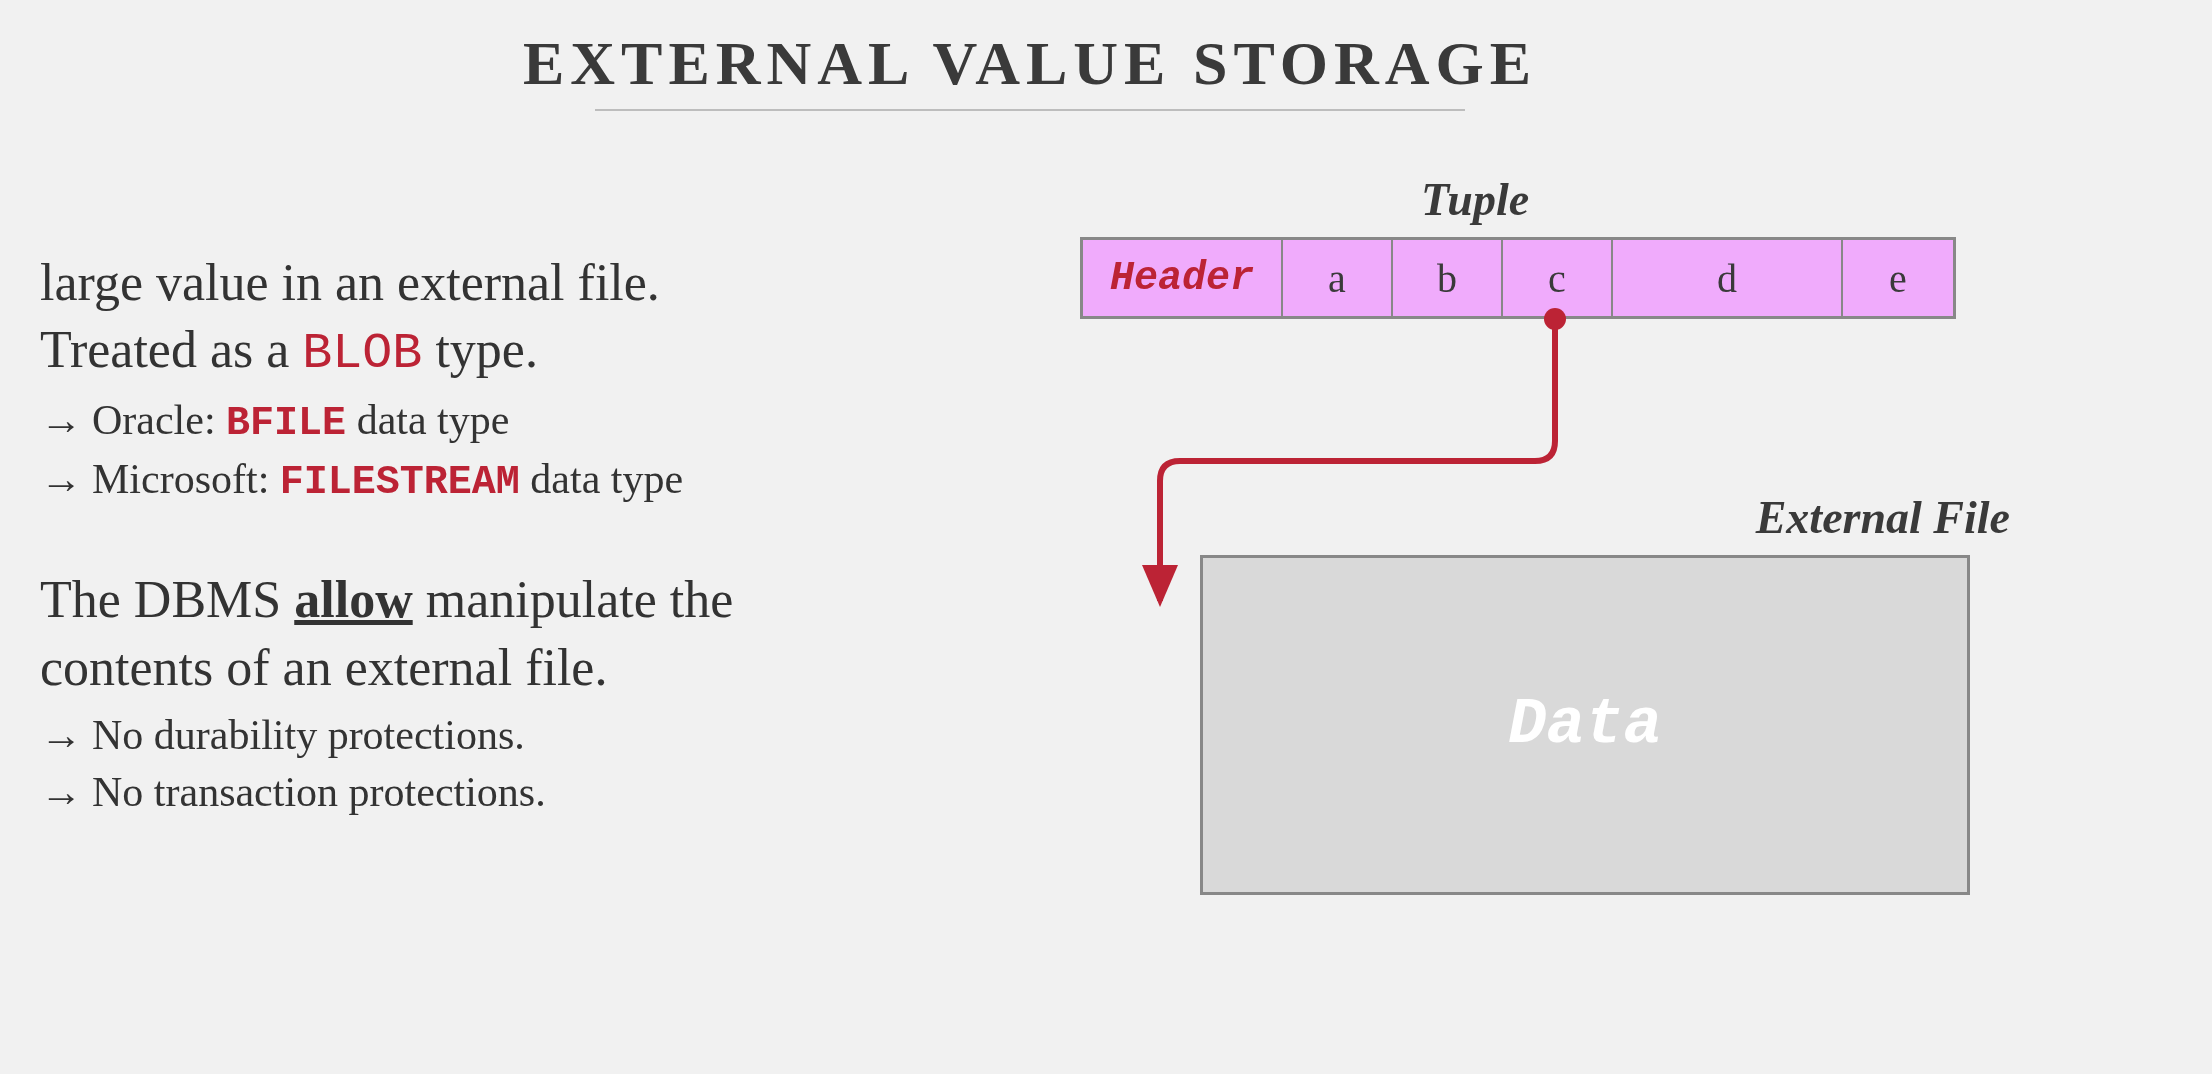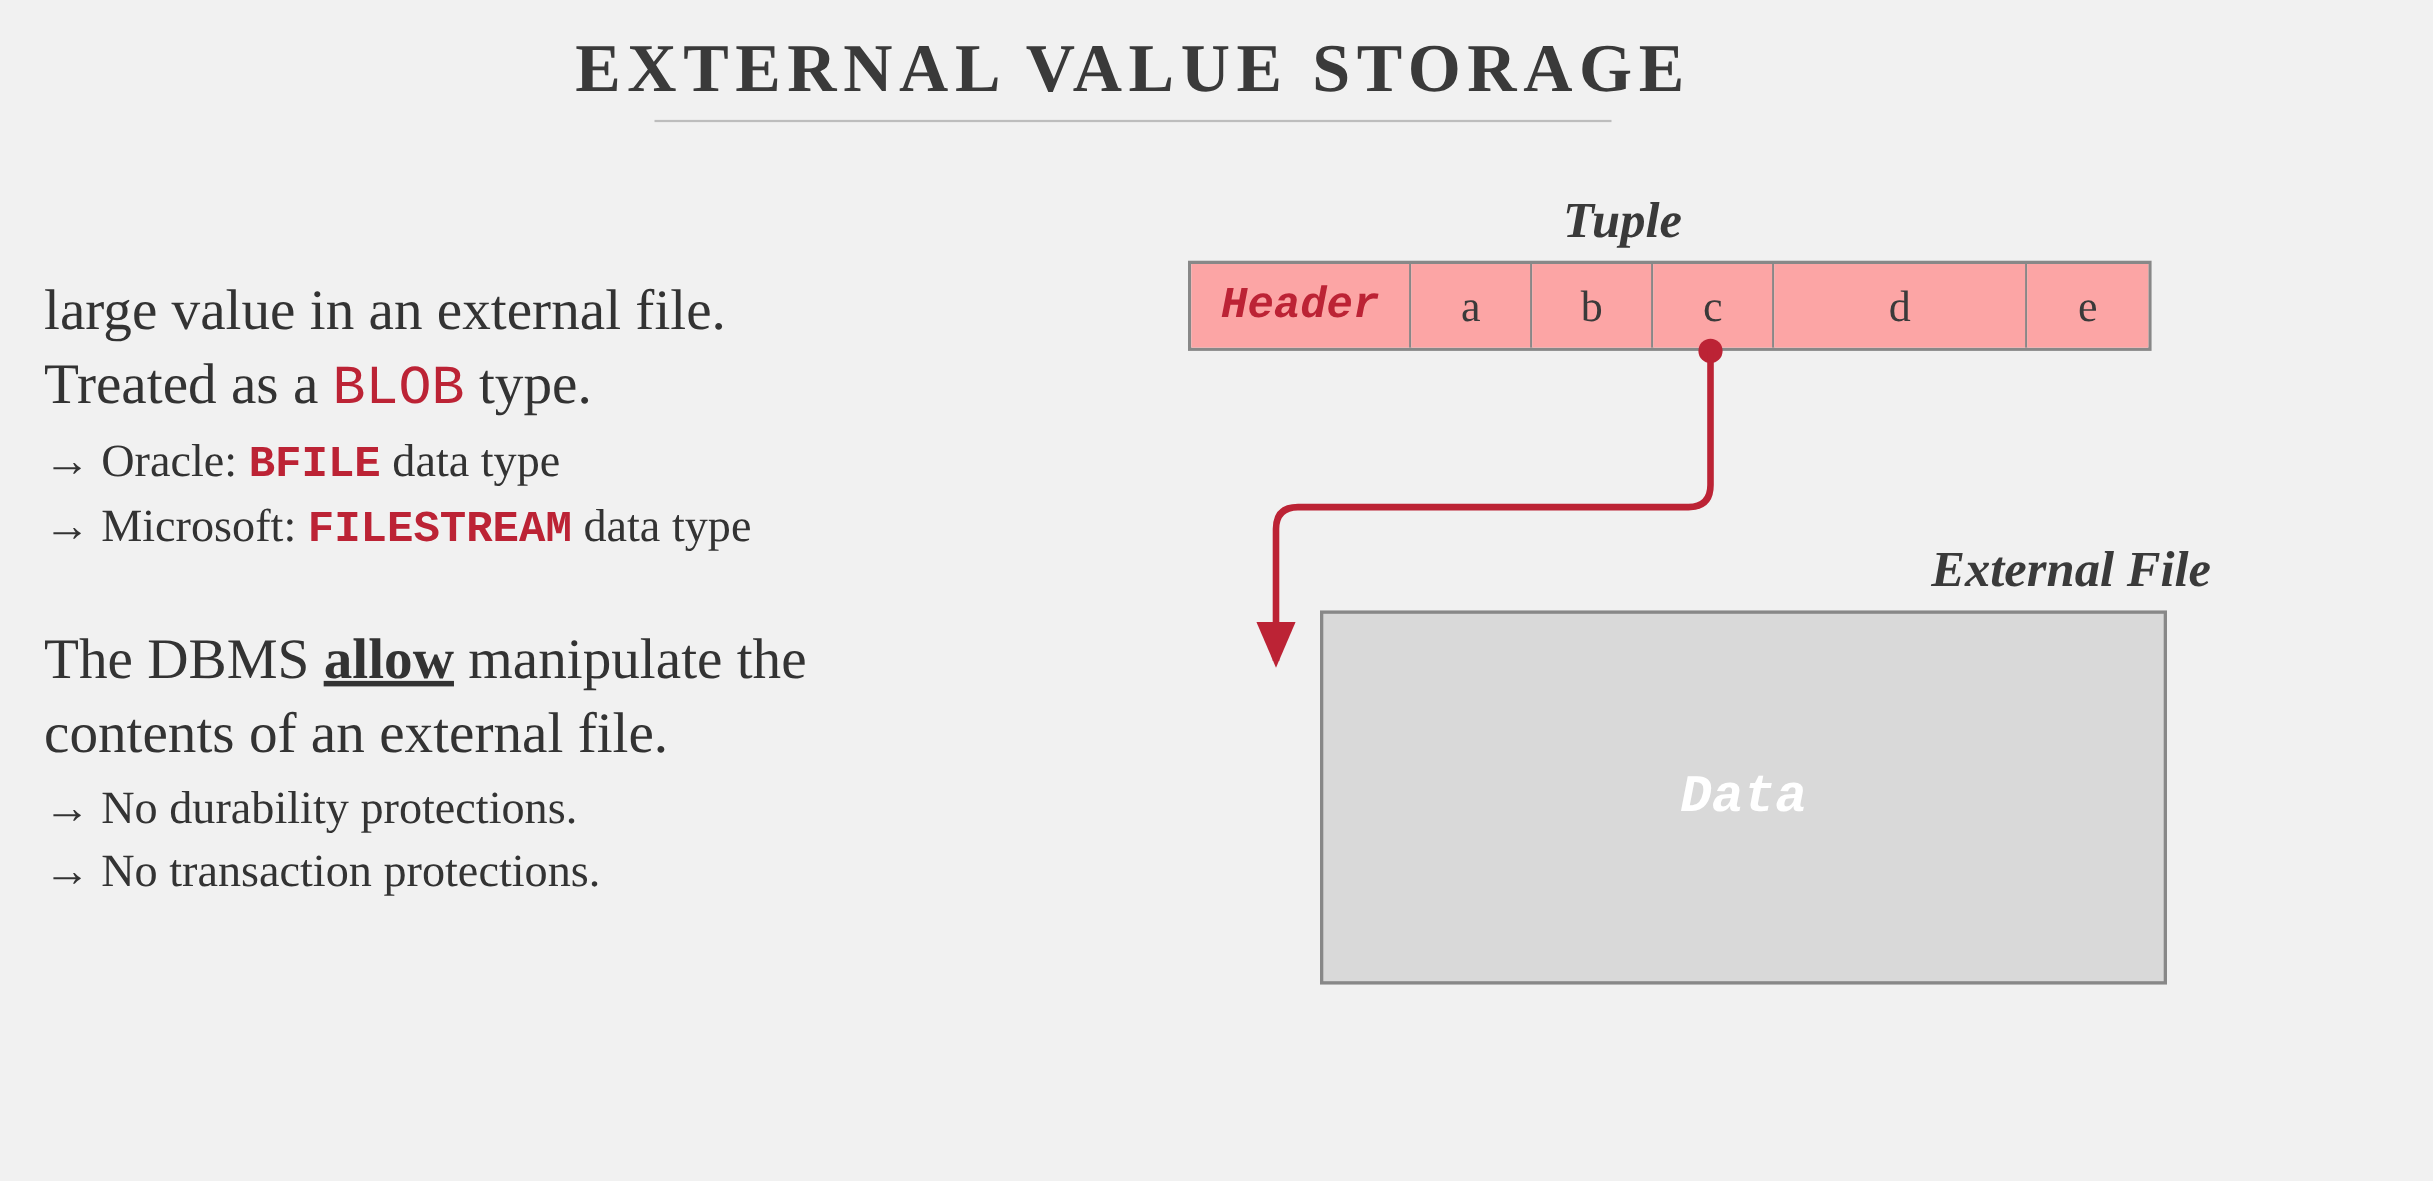--- a/index.html
+++ b/index.html
@@ -93,21 +93,21 @@
     background: #fff;
     height: 82px;
   }
   .tuple .cell {
     display: flex;
     align-items: center;
     justify-content: center;
     font-size: 40px;
     color: #3a3a3a;
     border-right: 2px solid #888;
-    background: #fca5a5;
+    background: #f0abfc;
     font-family: Georgia, serif;
   }
   .tuple .cell:last-child { border-right: none; }
   .cell.header {
     width: 200px;
     font-family: "Consolas","Menlo","Courier New",monospace;
     font-style: italic;
     font-weight: 700;
     color: #bc2335;
     font-size: 40px;
@@ -137,21 +137,21 @@
     border: 3px solid #888;
     background: #d9d9d9;
     display: flex;
     align-items: center;
     justify-content: center;
   }
   .ext-box .data {
     font-family: "Consolas","Menlo","Courier New",monospace;
     font-style: italic;
     font-weight: 700;
-    font-size: 48px;
+    font-size: 64px;
     color: #ffffff;
   }
 
   svg.connector {
     position: absolute;
     top: 0; left: 0;
     width: 100%; height: 100%;
     pointer-events: none;
     overflow: visible;
   }

